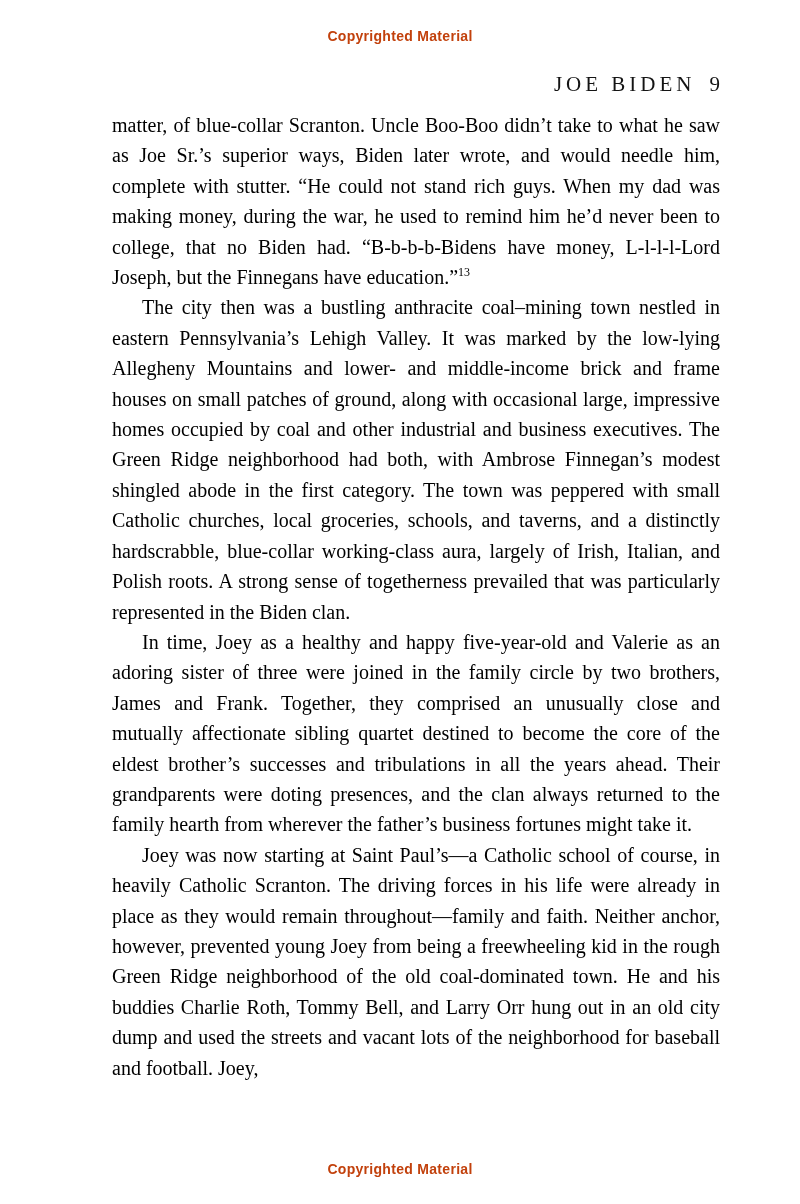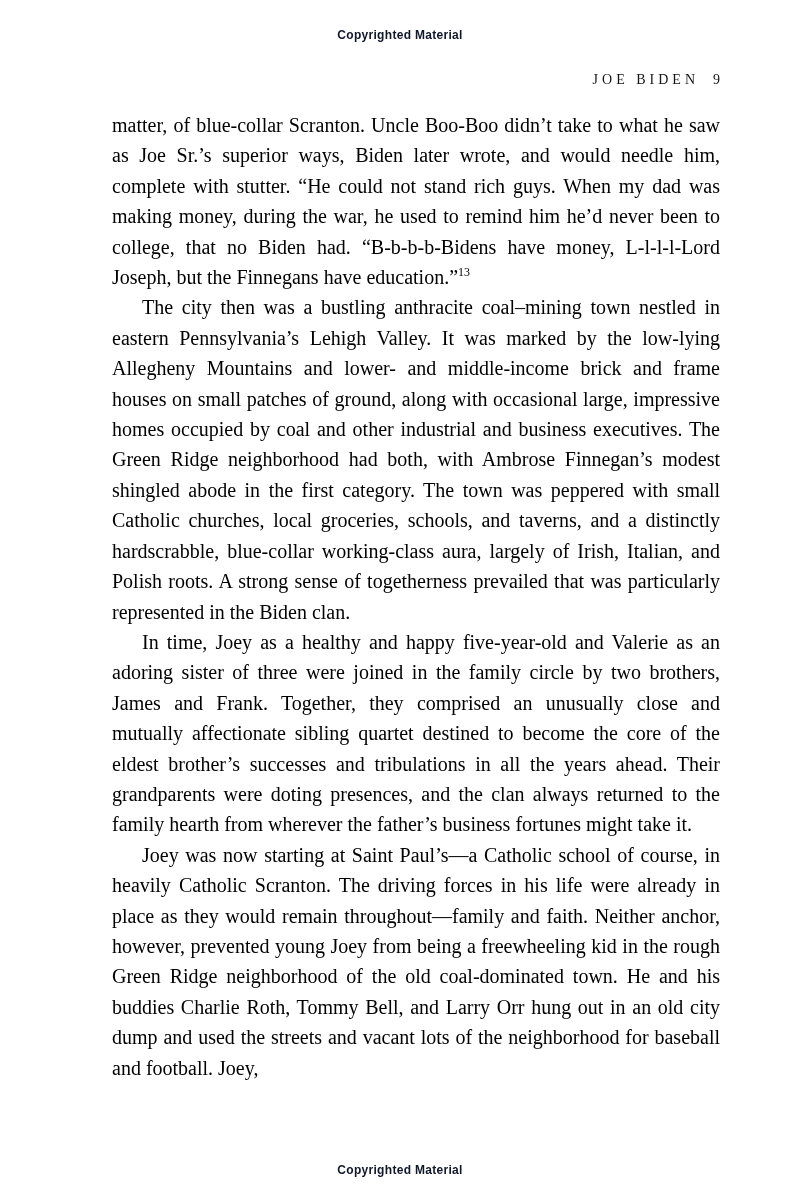--- a/index.html
+++ b/index.html
@@ -10,35 +10,35 @@
     position: relative;
     font-family: "Liberation Serif", serif;
     color: #1b1b1b;
     overflow: hidden;
   }
   .page { width: 800px; height: 1204px; position: relative; }
 
   .copyright {
     text-align: center;
     font-family: "Liberation Sans", sans-serif;
-    font-size: 12px;
+    font-size: 14px;
     font-weight: bold;
-    color: #0f172a;
+    color: #c2410c;
     letter-spacing: 0.3px;
   }
   .copyright.top { position: absolute; top: 28px; left: 0; right: 0; }
   .copyright.bottom { position: absolute; bottom: 27px; left: 0; right: 0; }
 
   .running-header {
     position: absolute;
     top: 72px;
     left: 112px;
     width: 608px;
     text-align: right;
-    font-size: 14px;
+    font-size: 21px;
     letter-spacing: 4px;
     color: #141414;
     white-space: nowrap;
   }
   .running-header .pagenum {
     margin-left: 14px;
     letter-spacing: 0;
   }
 
   .content {

